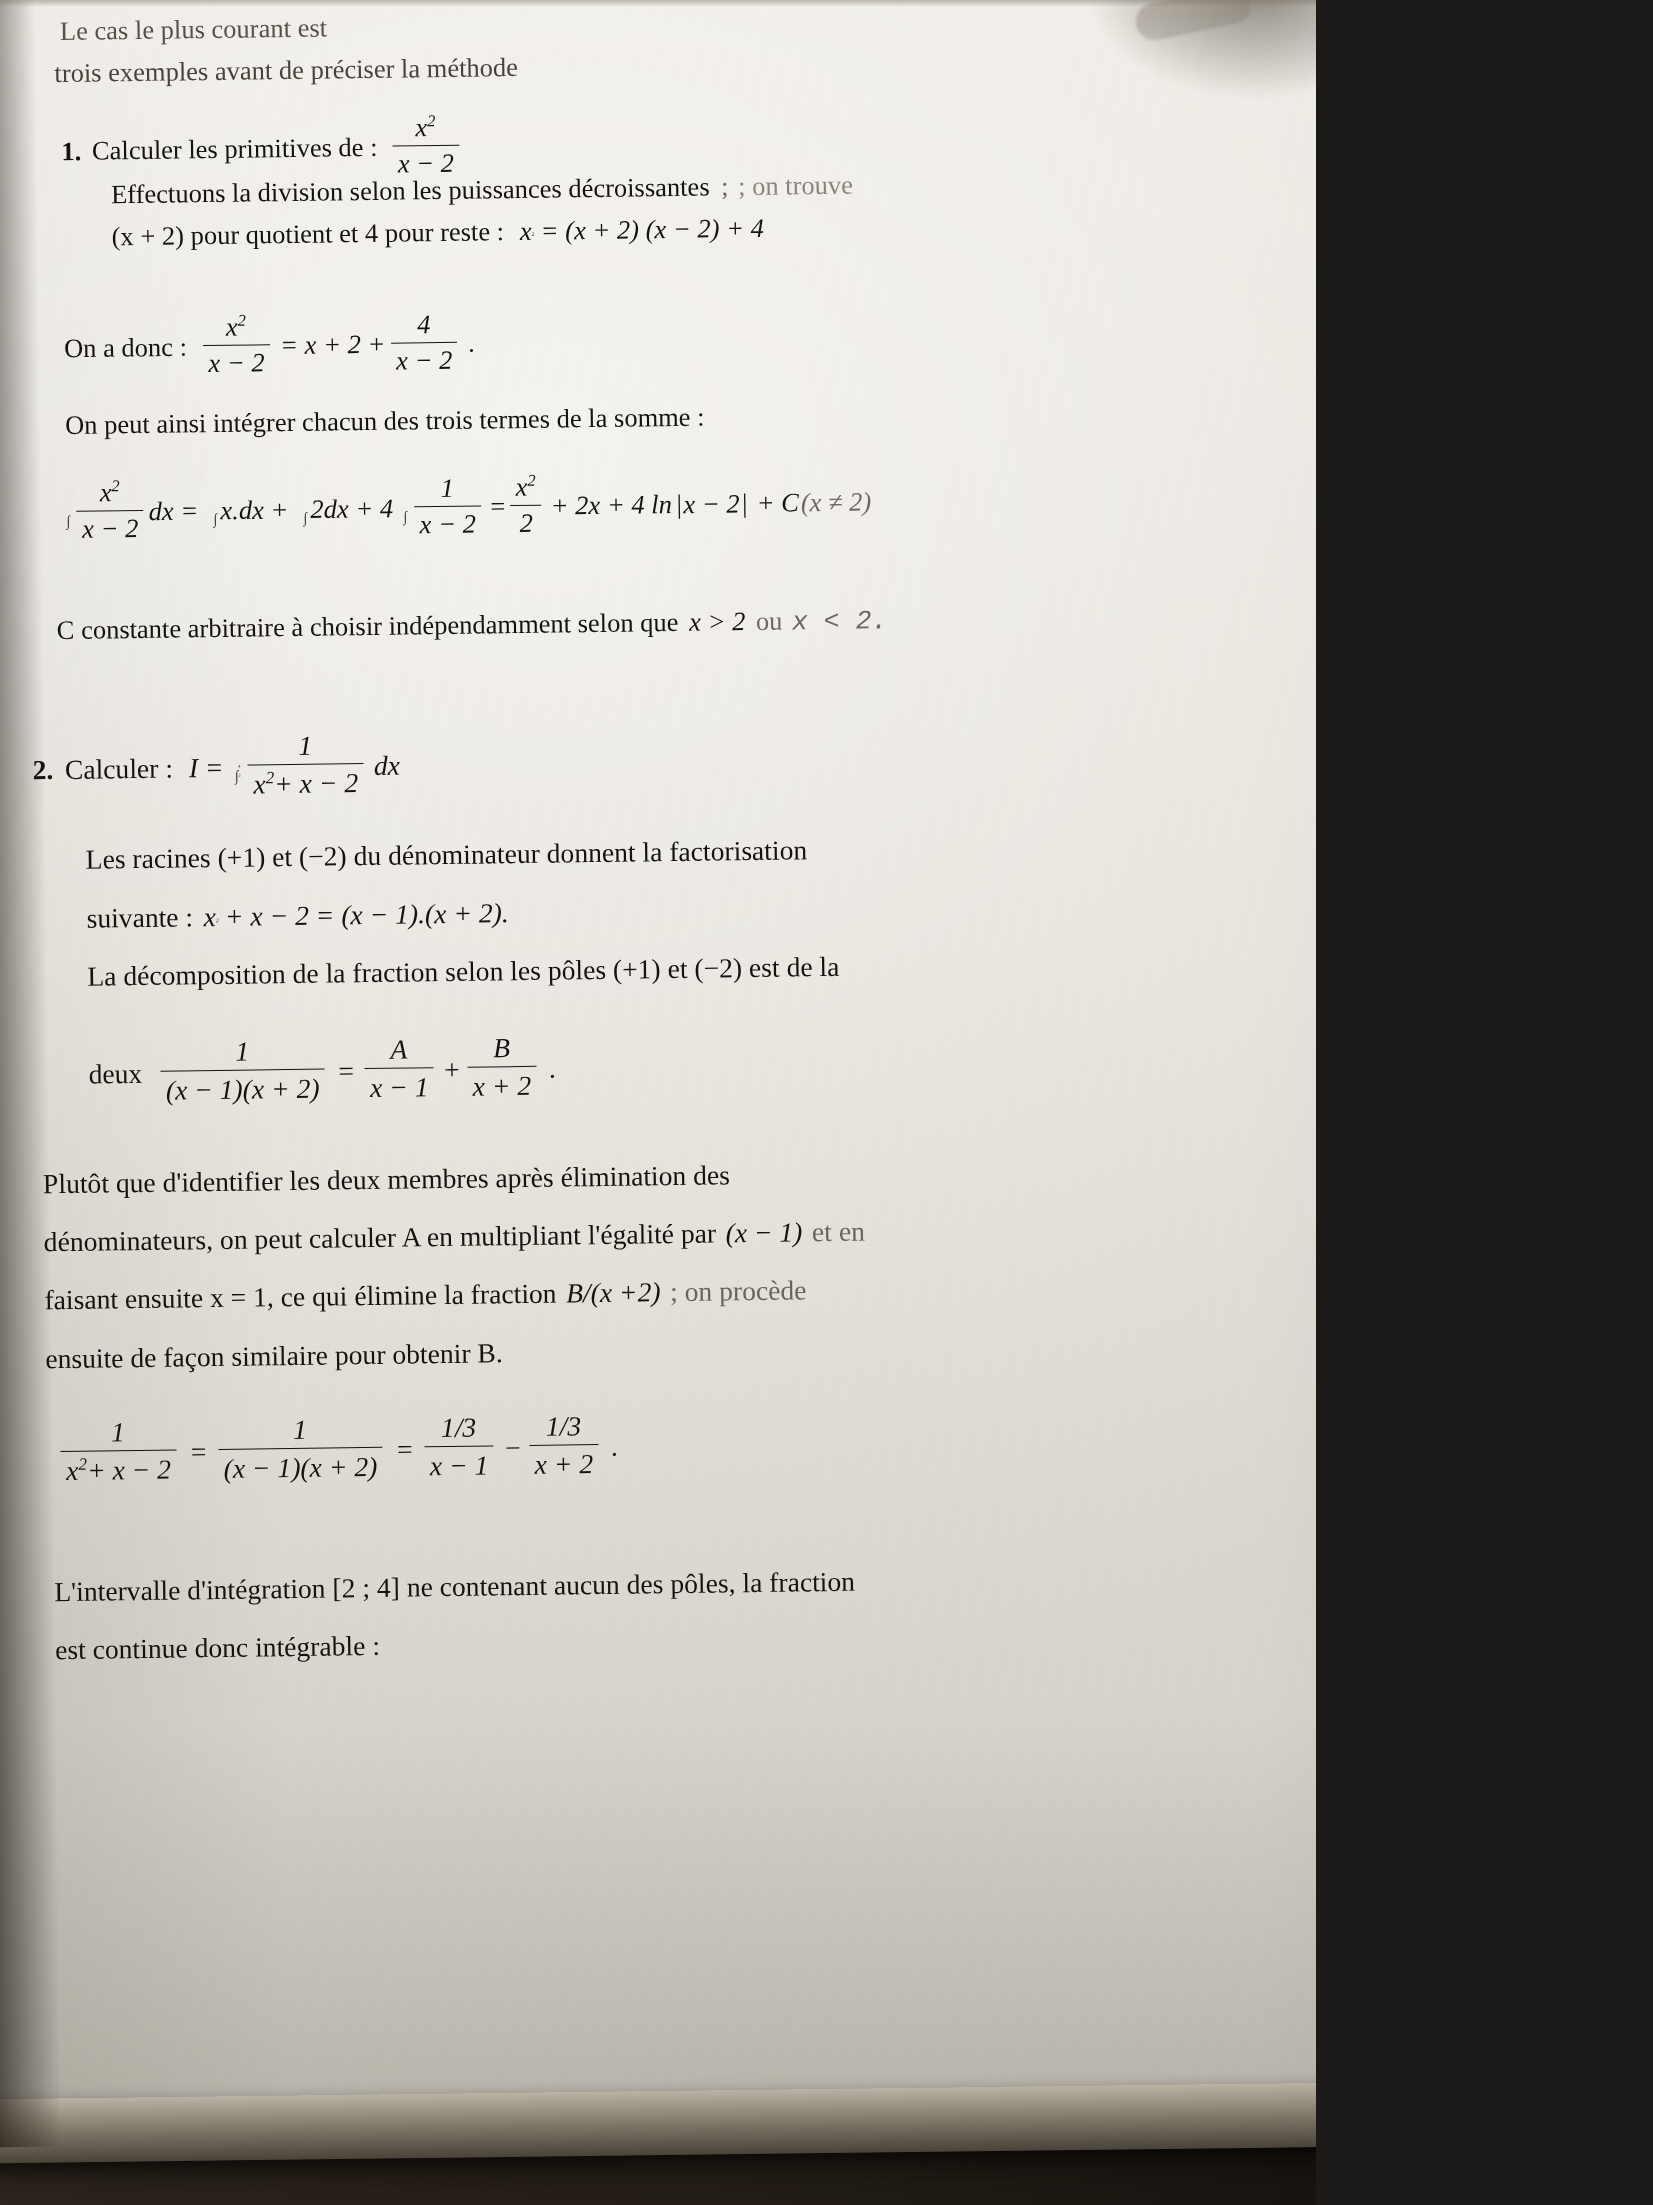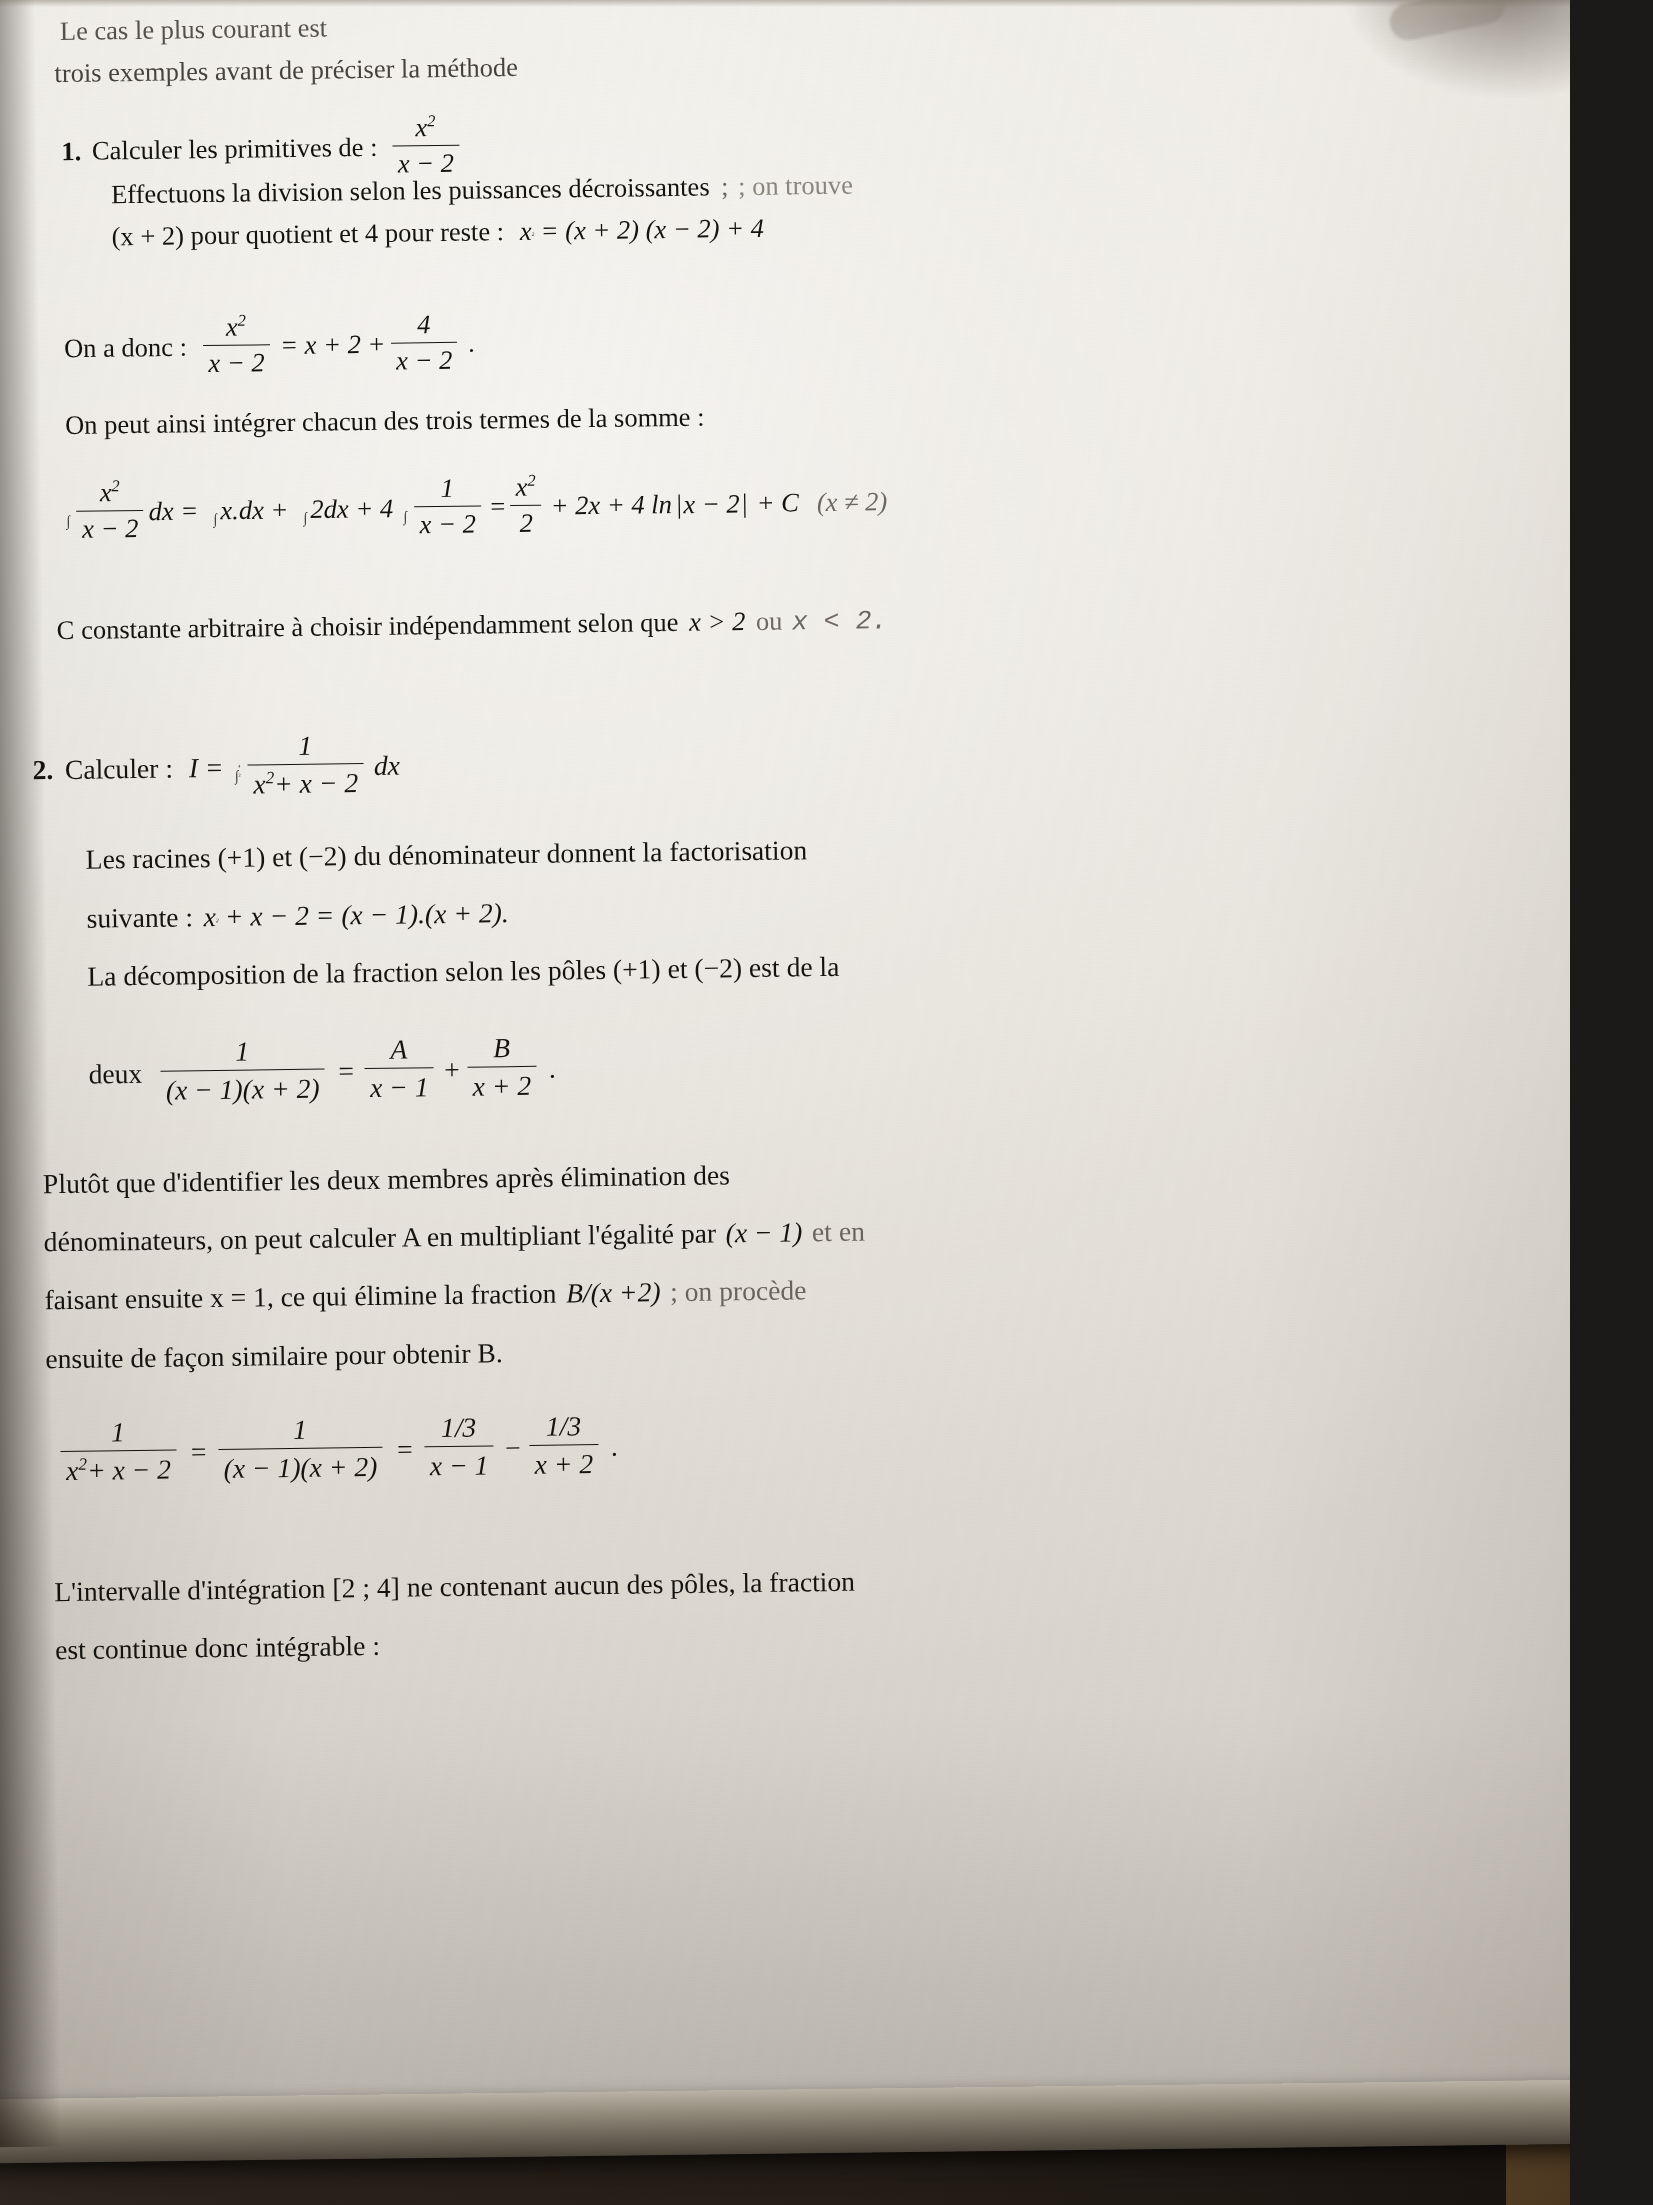--- a/index.html
+++ b/index.html
@@ -10,21 +10,21 @@
   body {
     width: 1654px;
     height: 2205px;
     overflow: hidden;
     font-family: "Liberation Serif", serif;
   }
 
   
   #photo {
     position: relative;
-    width: 1570px;
+    width: 1316px;
     height: 2205px;
     background: #5eead4;
     overflow: hidden;
   }
 
   
   #desk {
     position: absolute;
     inset: 0;
     background:
@@ -263,21 +263,21 @@
       </span>
 
       <span class="t" style="margin-left:4.2px;">=</span>
       <span class="t it frac">
         <span class="num"><span>x</span><sup class="ex">2</sup></span>
         <span class="den">2</span>
       </span>
       <span class="t it" style="margin-left:4.2px;">+ 2x + 4 ln</span>
       <span class="t it absbar">|</span><span class="t it">x − 2</span><span class="t it absbar">|</span>
       <span class="t it" style="margin-left:5.3px;">+ C</span>
-      <span class="t it dim" style="margin-left:16px;">(x ≠ 2)</span>
+      <span class="t it dim" style="margin-left:0;">(x ≠ 2)</span>
     </div>
 
     <div class="blk mathrow" style="left:63px; top:604px;">
       <span class="t">C constante arbitraire à choisir indépendamment selon que</span>
       <span class="t it" style="margin-left:8.5px;">x &gt; 2</span>
       <span class="t dim" style="margin-left:8.5px;">ou</span>
       <span class="t it dim" style="margin-left:7.4px;font-family:Liberation Mono, monospace;">x &lt; 2.</span>
     </div>
 
     <div class="blk mathrow" style="left:37px; top:721px;">

